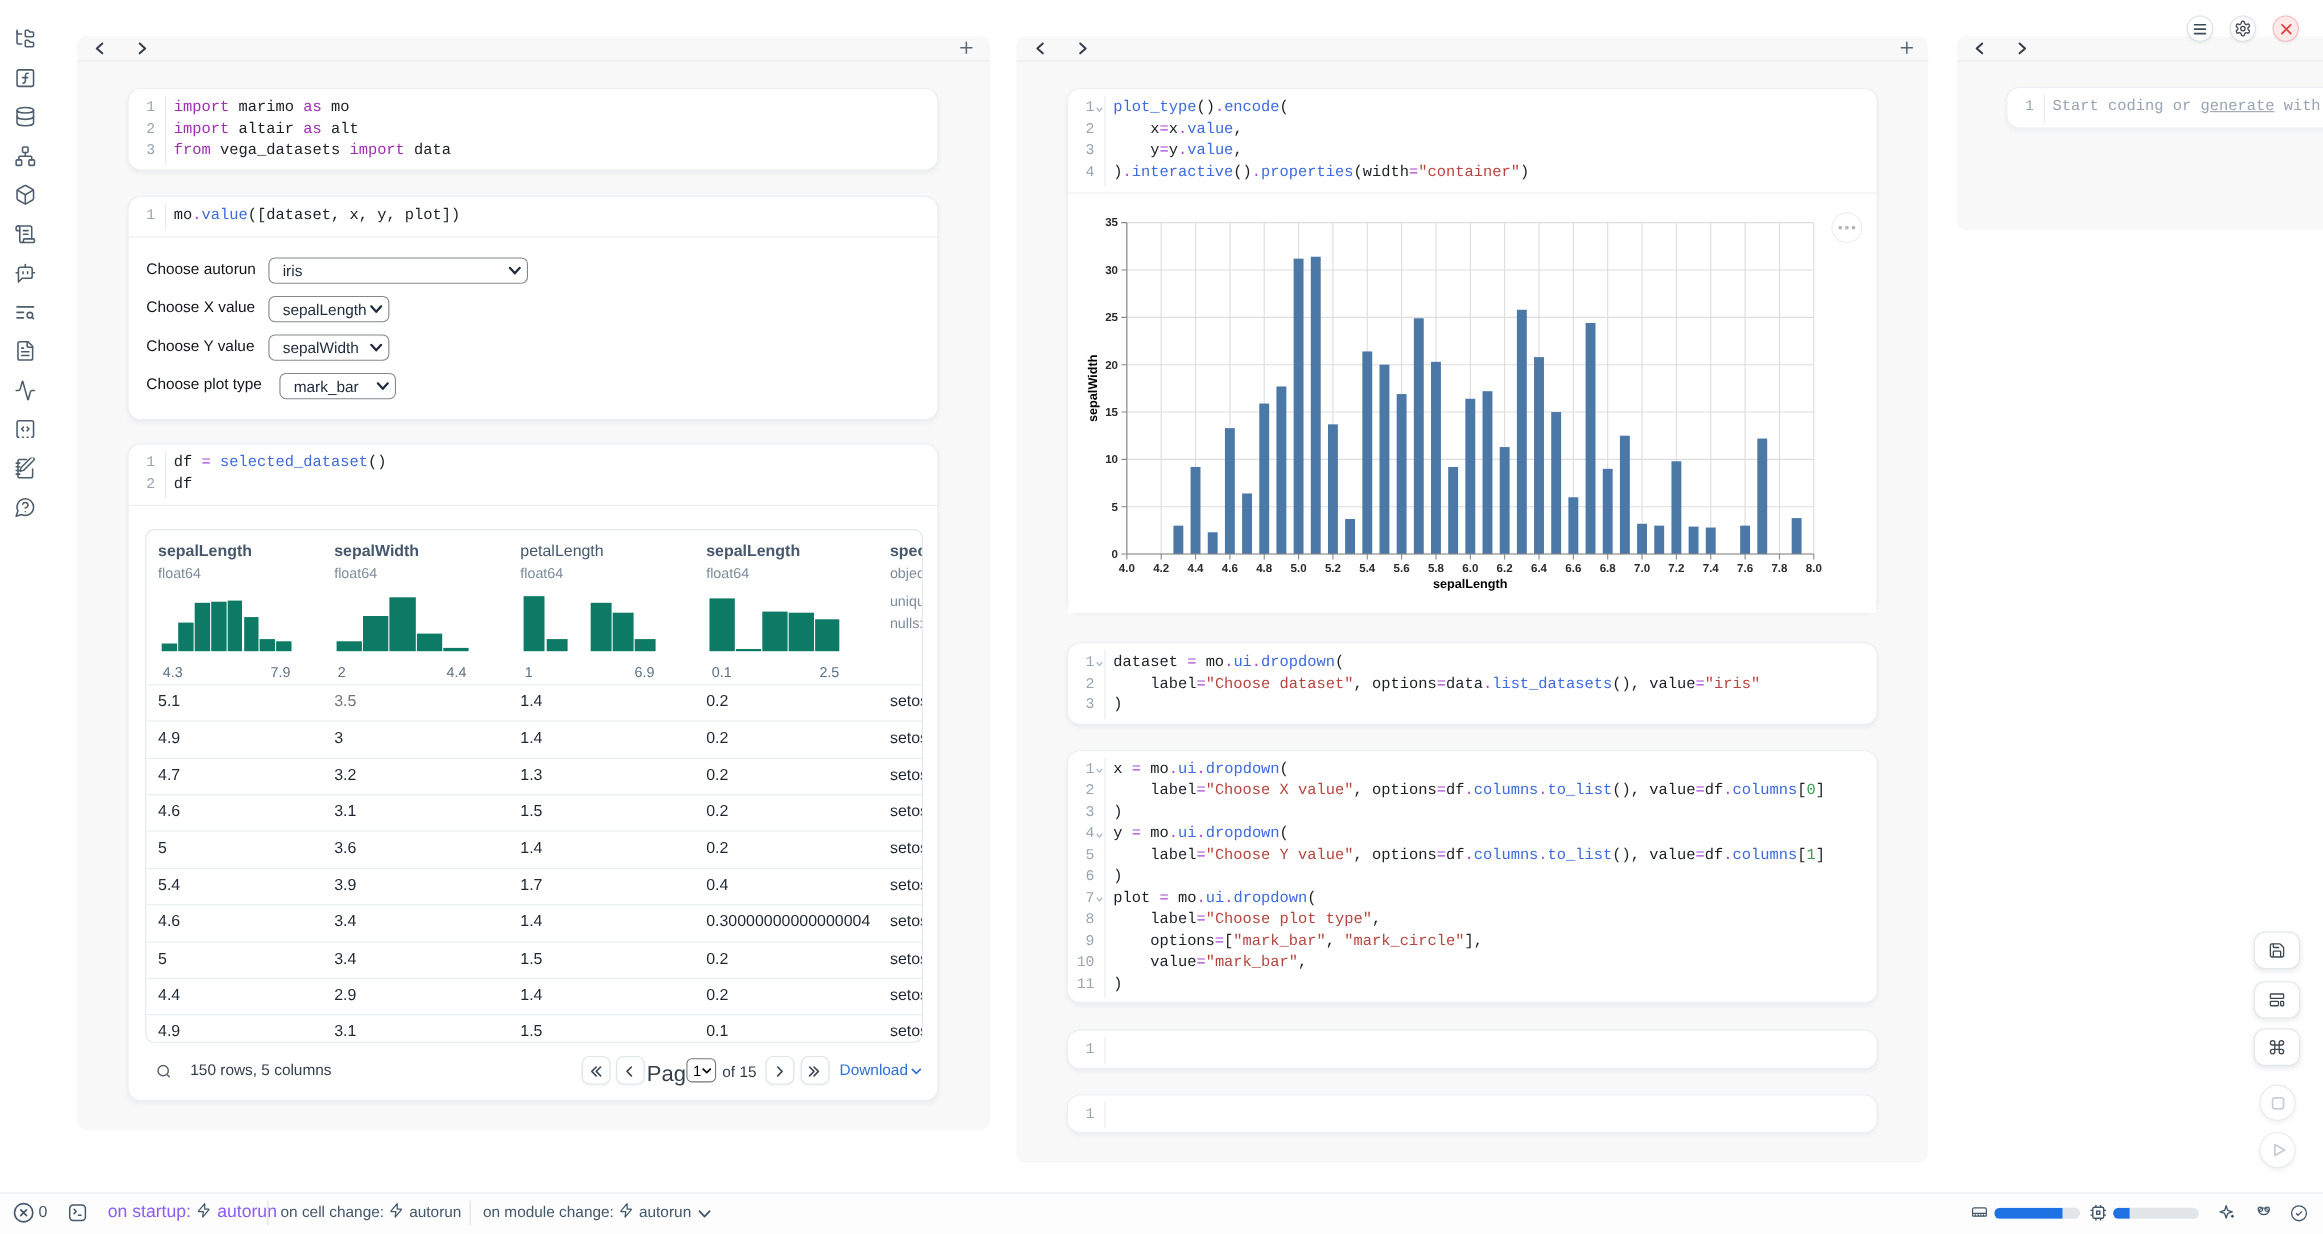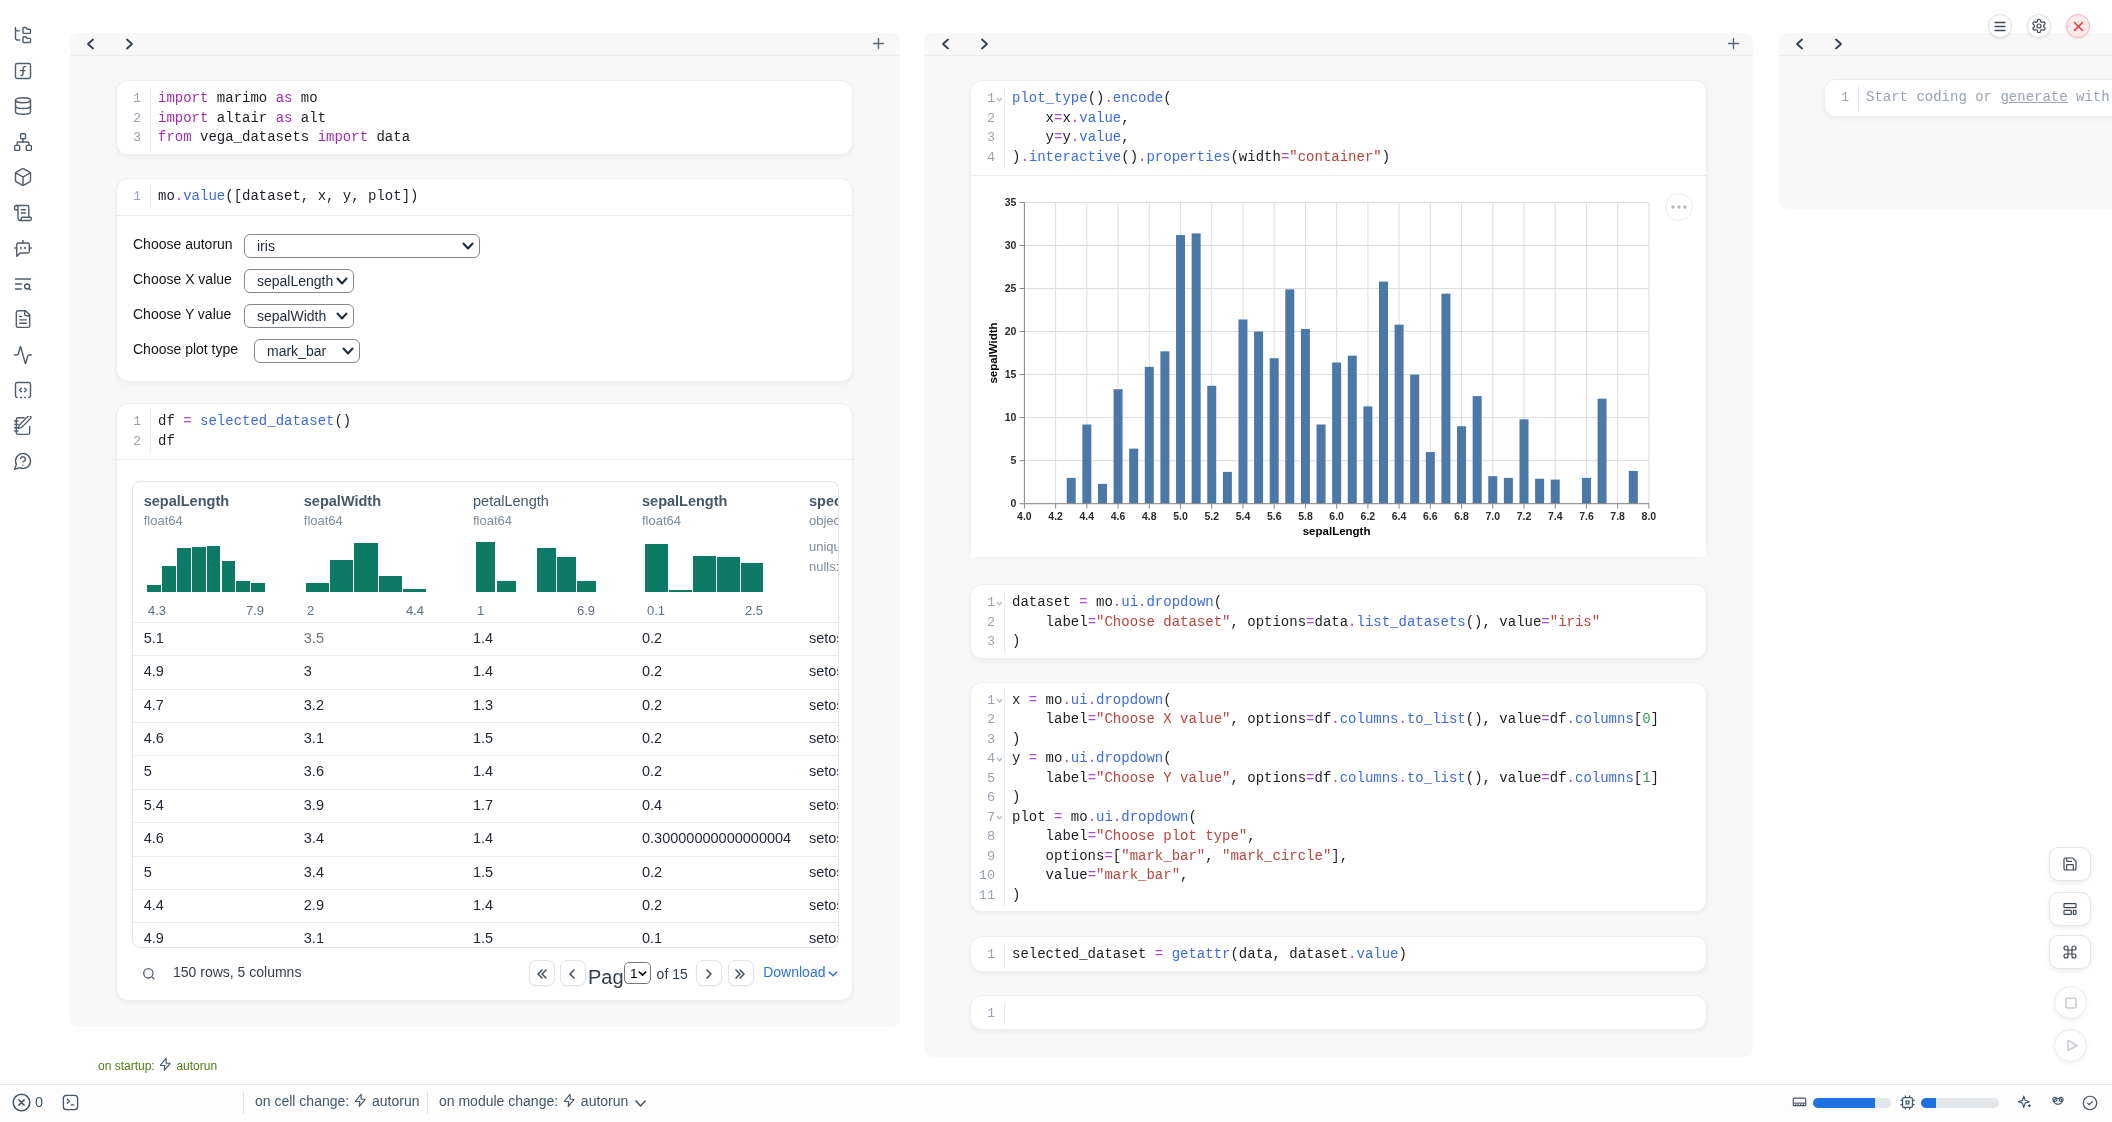--- a/index.html
+++ b/index.html
@@ -509,21 +509,20 @@
 )
 plot <span class="o">=</span> mo<span class="o">.</span><span class="f">ui</span><span class="o">.</span><span class="f">dropdown</span>(
     label<span class="o">=</span><span class="s">"Choose plot type"</span>,
     options<span class="o">=</span>[<span class="s">"mark_bar"</span>, <span class="s">"mark_circle"</span>],
     value<span class="o">=</span><span class="s">"mark_bar"</span>,
 )</div>
   </div>
 <div class="cell" style="left:970px;top:936px;width:737px;height:35.5px">
     <div class="gut" style="left:0;top:8px;width:24px">1</div>
     <div class="gline" style="left:33px;top:6px;height:23.5px"></div>
-    <div class="code" style="left:41px;top:8px;right:4px">selected_dataset <span class="o">=</span> <span class="f">getattr</span>(data, dataset<span class="o">.</span><span class="f">value</span>)</div>
   </div>
 <div class="cell" style="left:970px;top:994.5px;width:737px;height:35.5px">
     <div class="gut" style="left:0;top:8px;width:24px">1</div>
     <div class="gline" style="left:33px;top:6px;height:23.5px"></div>
   </div>
 <div class="cell" style="left:1824px;top:79px;width:500px;height:37.5px">
     <div class="gut" style="left:0;top:8px;width:24px">1</div>
     <div class="gline" style="left:33px;top:6px;height:25.5px"></div>
     <div class="code" style="left:41px;top:8px;color:#9aa4b2">Start coding or <span style="text-decoration:underline">generate</span> with AI</div>
   </div>
@@ -568,21 +567,21 @@
 <svg class="ic" style="left:11px;top:1092px" width="21" height="21" viewBox="0 0 24 24" fill="none" stroke="#43576a" stroke-width="1.7" stroke-linecap="round">
     <circle cx="12" cy="12" r="9.5"></circle>
     <path d="m9 9 6 6M15 9l-6 6"></path>
   </svg>
 <div class="abs" style="left:35px;top:1094px;font-size:14.5px;color:#43576a">0</div>
 <svg class="ic" style="left:61px;top:1093px" width="19" height="19" viewBox="0 0 24 24" fill="none" stroke="#43576a" stroke-width="1.7" stroke-linecap="round" stroke-linejoin="round">
     <rect width="18" height="18" x="3" y="3" rx="4"></rect>
     <path d="m8 13 2.5-2.5L8 8"></path>
     <path d="M13 15h3"></path>
   </svg>
-<div class="abs" style="left:98px;top:1057px;font-size:12px;color:#4d7c0f;white-space:nowrap">on startup: <svg style="vertical-align:-2px" width="15" height="15" viewBox="0 0 24 24" fill="none" stroke="#43576a" stroke-width="1.8" stroke-linejoin="round">
+<div class="abs" style="left:98px;top:1093px;font-size:16px;color:#8b5cf6;white-space:nowrap">on startup: <svg style="vertical-align:-2px" width="15" height="15" viewBox="0 0 24 24" fill="none" stroke="#43576a" stroke-width="1.8" stroke-linejoin="round">
       <path d="M13 2 4.1 12.6a.5.5 0 0 0 .4.9H11l-1 8 8.9-10.6a.5.5 0 0 0-.4-.9H13z"></path>
     </svg> autorun</div>
 <div class="abs" style="left:255px;top:1093px;font-size:14px;color:#43576a;white-space:nowrap">on cell change: <svg style="vertical-align:-2px" width="15" height="15" viewBox="0 0 24 24" fill="none" stroke="#43576a" stroke-width="1.8" stroke-linejoin="round">
       <path d="M13 2 4.1 12.6a.5.5 0 0 0 .4.9H11l-1 8 8.9-10.6a.5.5 0 0 0-.4-.9H13z"></path>
     </svg> autorun</div>
 <div class="abs" style="left:439px;top:1093px;font-size:14px;color:#43576a;white-space:nowrap">on module change: <svg style="vertical-align:-2px" width="15" height="15" viewBox="0 0 24 24" fill="none" stroke="#43576a" stroke-width="1.8" stroke-linejoin="round">
       <path d="M13 2 4.1 12.6a.5.5 0 0 0 .4.9H11l-1 8 8.9-10.6a.5.5 0 0 0-.4-.9H13z"></path>
     </svg> autorun</div>
 <svg class="ic" style="left:634px;top:1099px" width="13" height="9" viewBox="0 0 13 9" fill="none" stroke="#43576a" stroke-width="1.6" stroke-linejoin="round">
     <path d="M1.5 1.5 6.5 7l5-5.5"></path>

